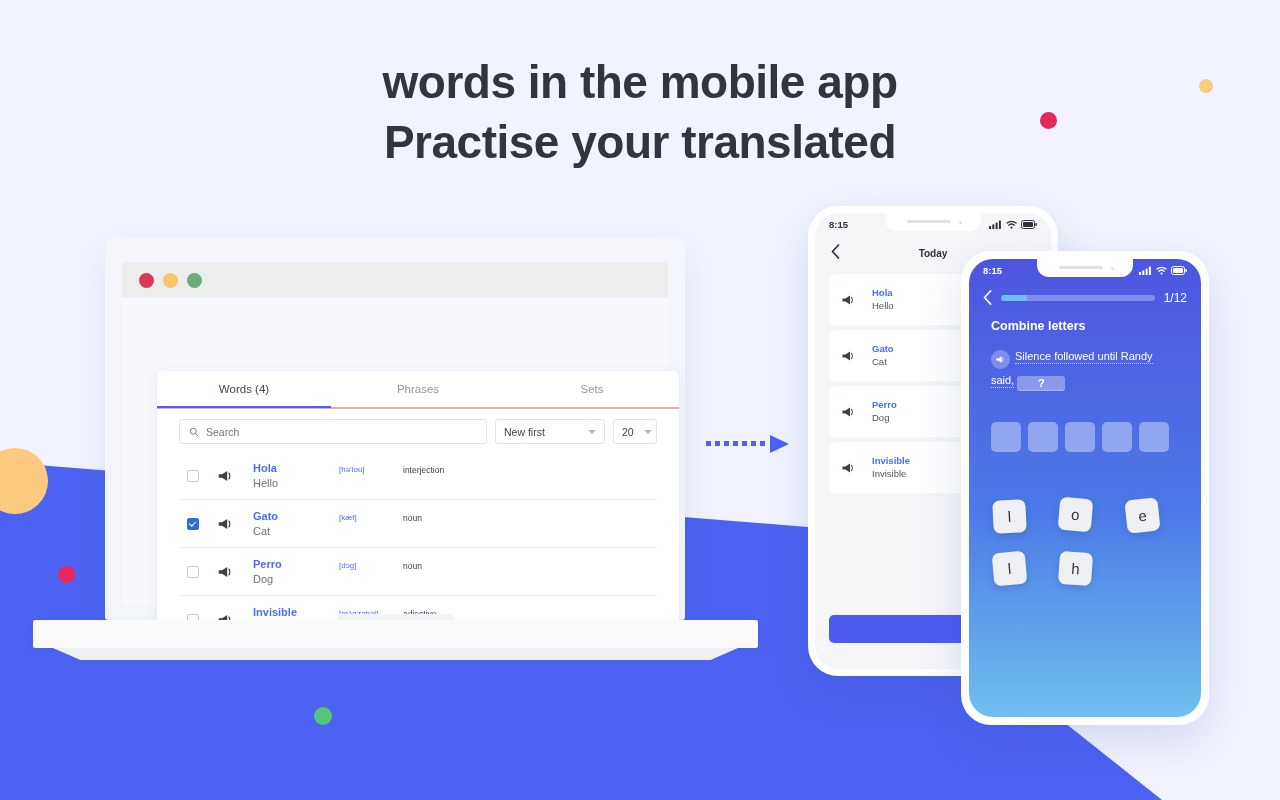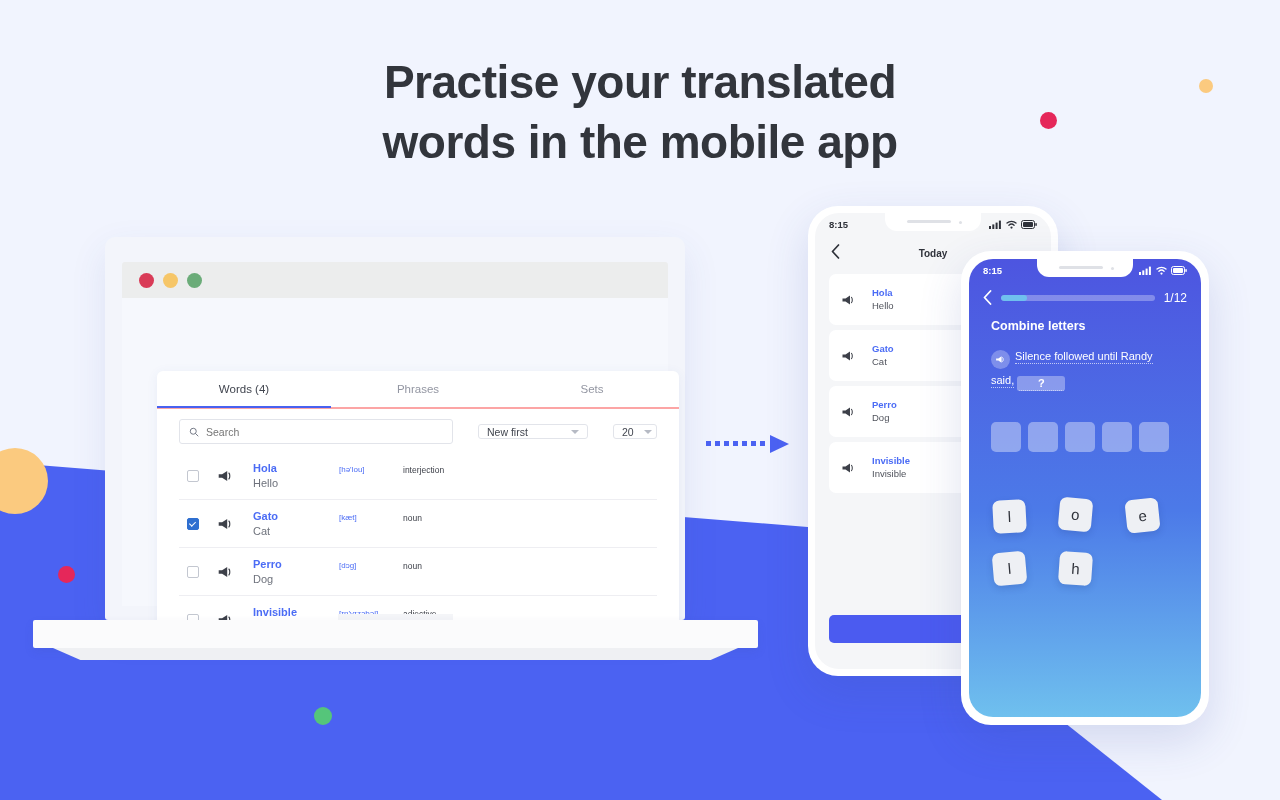--- a/index.html
+++ b/index.html
@@ -76,32 +76,32 @@
   .tabs { display:flex; height:38px; border-bottom:2px solid #fca5a5; }
   .tab {
     flex:1; display:flex; align-items:center; justify-content:center;
     font-size:11.5px; color:#9396a2; position:relative;
   }
   .tab.active { color:#41454f; }
   .tab.active::after {
     content:""; position:absolute; left:0; right:0; bottom:-1px;
     height:2.5px; background:#4861f0;
   }
-  .toolbar { display:flex; align-items:center; gap:25px; padding:10px 22px 0 22px; }
+  .toolbar { display:flex; align-items:center; gap:8px; padding:10px 22px 0 22px; }
   .search-box {
     flex:1; height:25px; border:1px solid #e2e4ea; border-radius:3px;
     display:flex; align-items:center; gap:7px; padding:0 9px; background:#fff;
   }
   .search-icon { width:10px; height:10px; flex:none; }
   .search-input {
     border:none; outline:none; font-size:10.5px; color:#9ba0ab;
     font-family:"Liberation Sans", sans-serif; background:transparent; width:100%;
   }
   .select {
-    height:15px; border:1px solid #e2e4ea; border-radius:3px; background:#fff;
+    height:25px; border:1px solid #e2e4ea; border-radius:3px; background:#fff;
     display:flex; align-items:center; justify-content:space-between;
     font-size:10.5px; color:#41454f; padding:0 8px; gap:10px;
   }
   .select-sort { width:110px; }
   .select-count { width:44px; }
   .caret { width:0;height:0;border-left:4px solid transparent;border-right:4px solid transparent;border-top:4px solid #b6bac4; }
 
   .word-list { padding:0 22px; margin-top:8px; }
   .word-row {
     display:flex; align-items:center; height:48px;
@@ -214,22 +214,22 @@
     <path d="M0,462 L820,528 L1162,800 L0,800 Z" fill="#4b62f2"></path>
   </svg>
   <div class="dot dot-yellow-left"></div>
   <div class="dot dot-red-left"></div>
   <div class="dot dot-green-bot"></div>
   <div class="dot dot-red-top"></div>
   <div class="dot dot-yellow-top"></div>
 </div>
 
 <h1 class="headline">
+  <span>words in the mobile app</span>
   <span>Practise your translated</span>
-  <span>words in the mobile app</span>
 </h1>
 
 <div class="laptop">
   <div class="laptop-lid">
     <div class="laptop-titlebar">
       <div class="tl tl-r"></div>
       <div class="tl tl-y"></div>
       <div class="tl tl-g"></div>
     </div>
 

